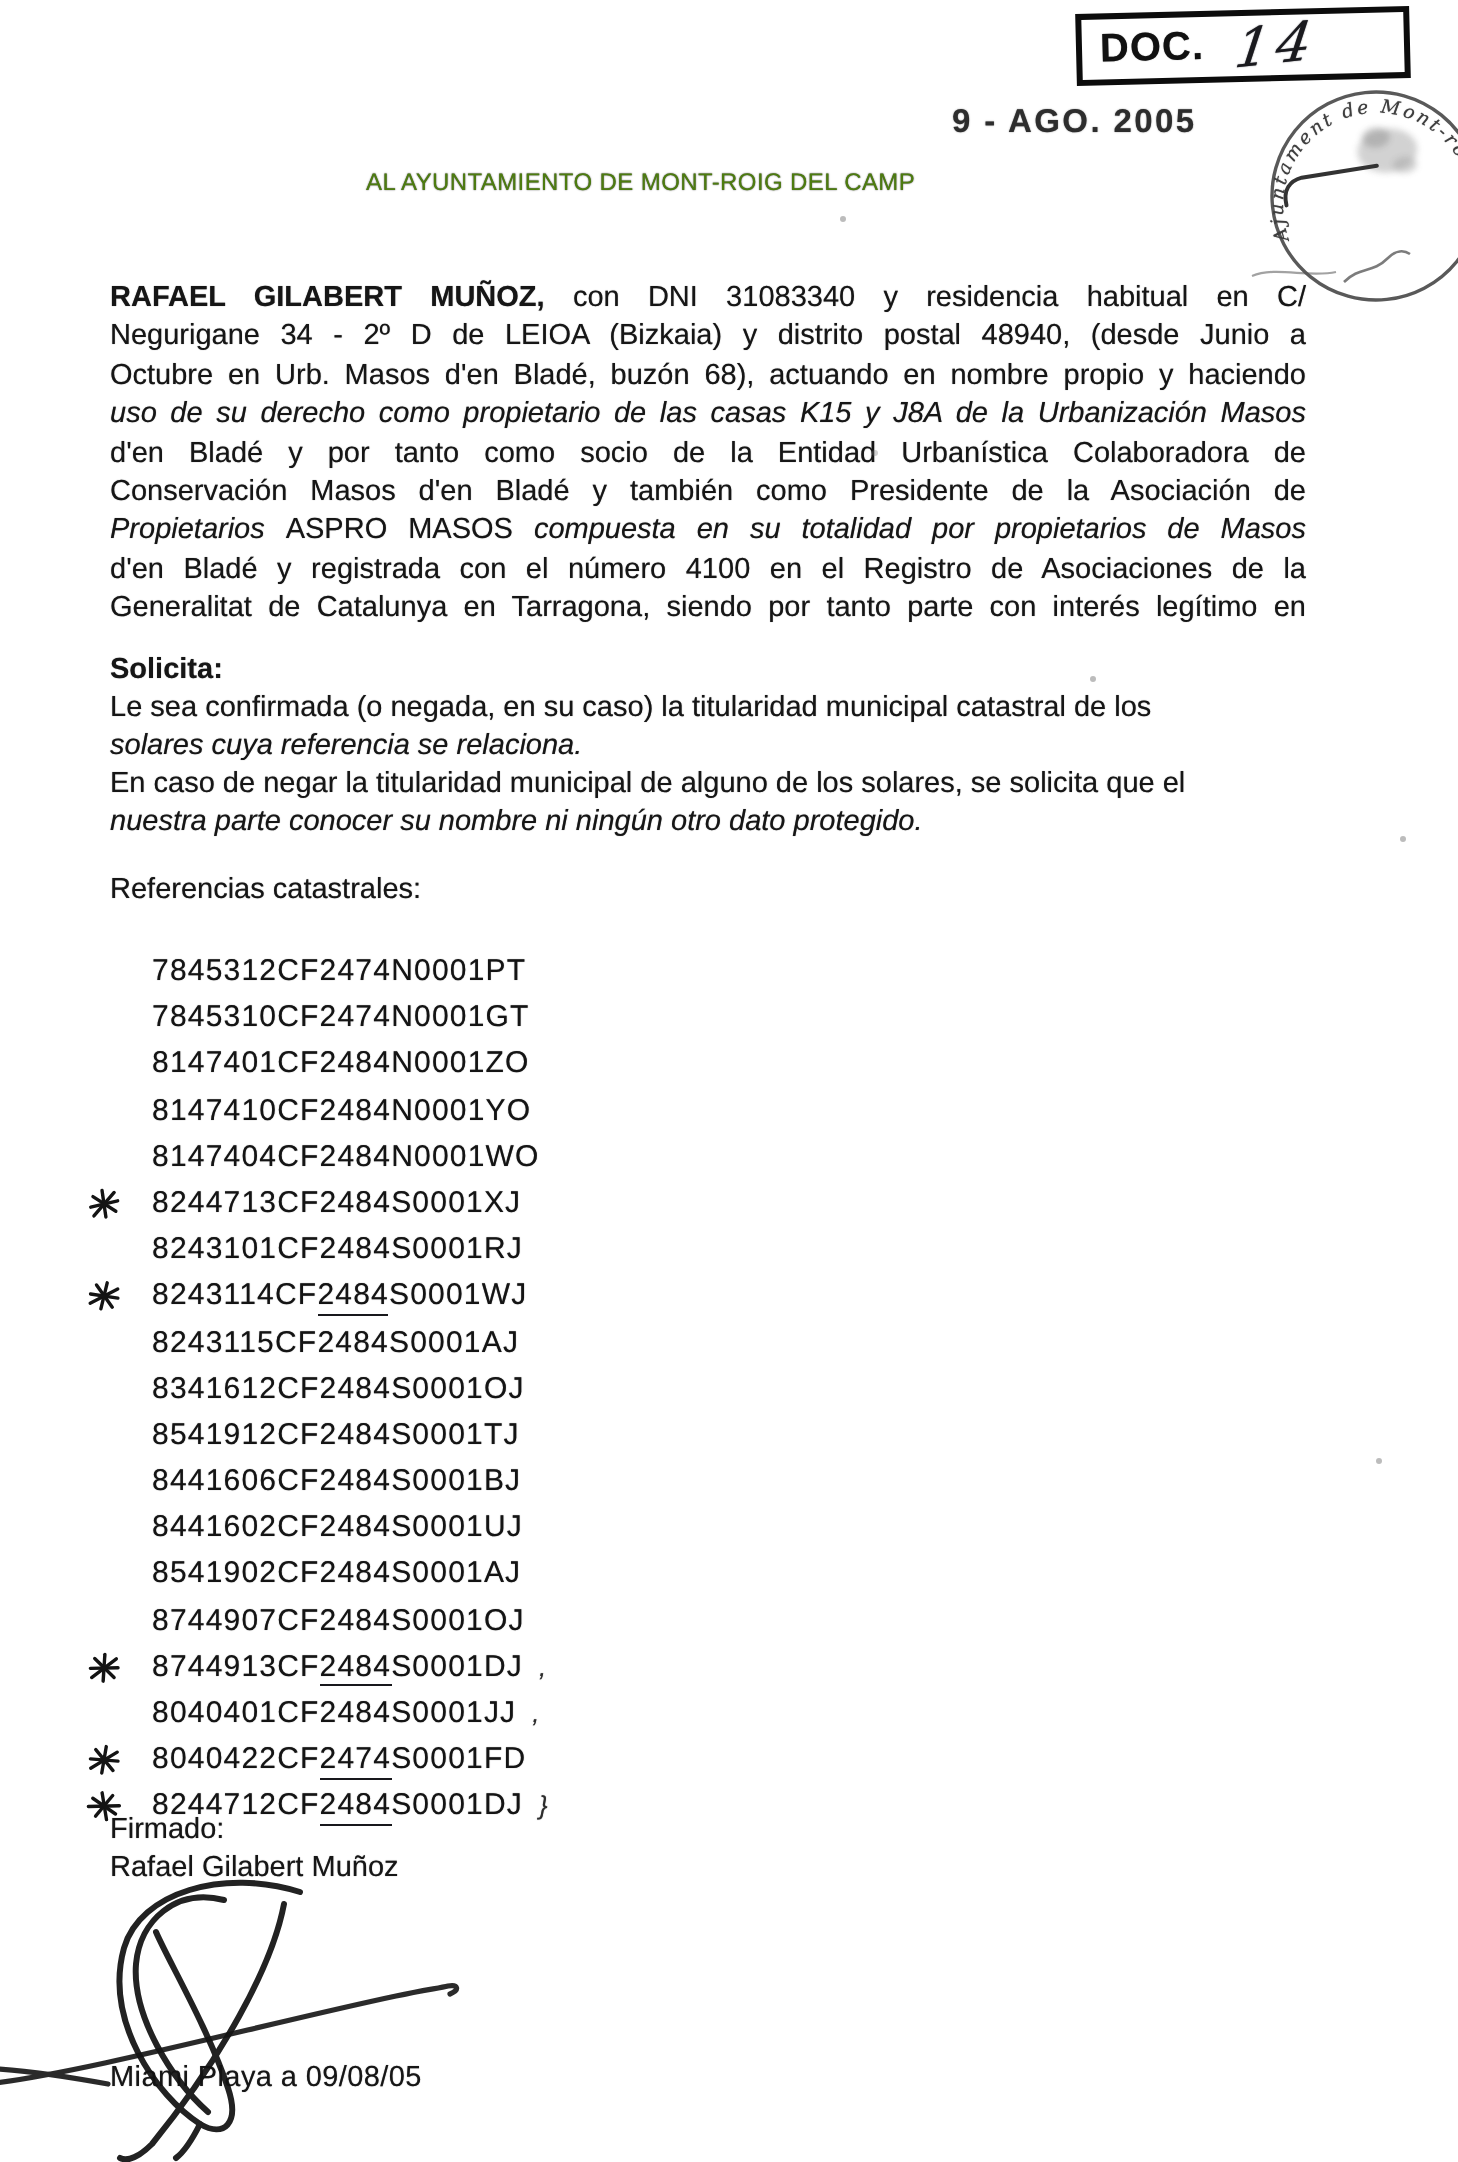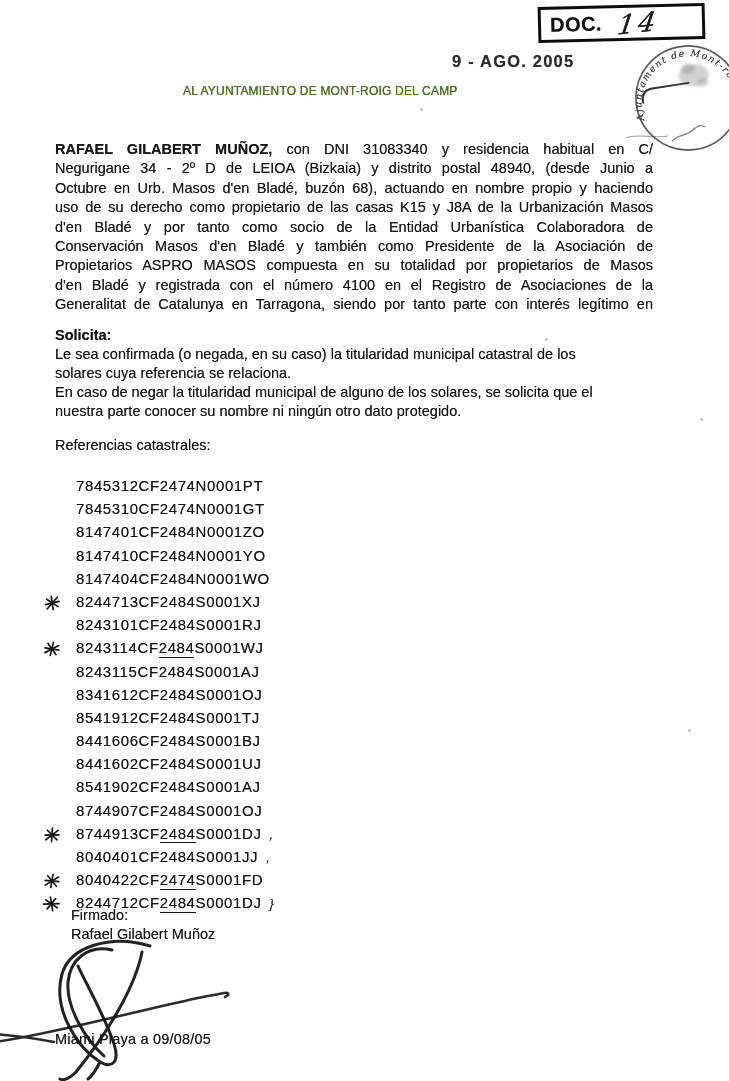--- a/index.html
+++ b/index.html
@@ -15,49 +15,49 @@
     display:flex;align-items:center;padding-left:9px;box-sizing:border-box;background:#fff;
   }
   .doc-box .doc-label{font-weight:bold;font-size:20px;letter-spacing:.5px;color:#111;}
   .doc-box .doc-num{
     font-family:"DejaVu Serif",serif;font-style:italic;font-size:27px;color:#1a1a1e;
     margin-left:16px;transform:skewX(-14deg) rotate(-5deg);letter-spacing:3px;
     text-shadow:0 0 .6px rgba(20,20,30,.8);
   }
   
   .date-stamp{
-    position:absolute;left:452px;top:52px;font-weight:bold;font-size:16.5px;
+    position:absolute;left:476px;top:52px;font-weight:bold;font-size:16.5px;
     letter-spacing:1.2px;color:#2d2d2d;white-space:nowrap;
     text-shadow:0 0 .7px rgba(45,45,45,.7);
   }
   
   .round-stamp{position:absolute;left:622px;top:40px;width:118px;height:118px;}
   
   .title{
     position:absolute;left:183px;top:84px;font-size:12px;letter-spacing:.2px;
     color:#4d7c0f;white-space:nowrap;text-shadow:0 0 .7px rgba(20,20,20,.85);
   }
   
   .intro{position:absolute;left:55px;top:140px;width:598px;font-size:14.5px;line-height:19.4px;}
   .tl{min-height:19px;}
   .tl.j{text-align:justify;text-align-last:justify;-moz-text-align-last:justify;}
   .b{font-weight:bold;}
-  .i{margin-top:48px;}
+  .i{font-style:italic;margin-top:48px;}
   
   .solicita{position:absolute;left:55px;top:326px;width:614px;font-size:14.5px;line-height:18.3px;}
   .sol-heading{font-weight:bold;}
   
   .refs-heading{position:absolute;left:55px;top:437px;font-size:14.5px;}
   .ref-list{position:absolute;left:76px;top:474px;font-size:15px;letter-spacing:.6px;}
   .ref-row{position:relative;white-space:nowrap;height:23.2px;line-height:23.2px;color:#141414;}
   .star{position:absolute;left:-33px;top:4px;width:18px;height:16px;display:inline-block;}
   .u{border-bottom:1.7px solid #18181c;padding-bottom:.5px;}
   .trail{margin-left:8px;color:#2d2d2d;font-size:13px;font-style:italic;}
   
-  .firmado{position:absolute;left:55px;top:906px;font-size:14.5px;line-height:19px;margin-left:16px;}
+  .firmado{position:absolute;left:55px;top:906px;font-size:14.5px;line-height:19px;}
   .place-date{position:absolute;left:55px;top:1031px;font-size:14.5px;letter-spacing:.2px;}
   .sig-svg{position:absolute;left:-8px;top:936px;width:268px;height:145px;pointer-events:none;}
   
   .speck{position:absolute;width:3px;height:3px;background:#7a7a7a;border-radius:50%;opacity:.5;}
 </style>
 </head>
 <body>
 
 <div class="page">
 

